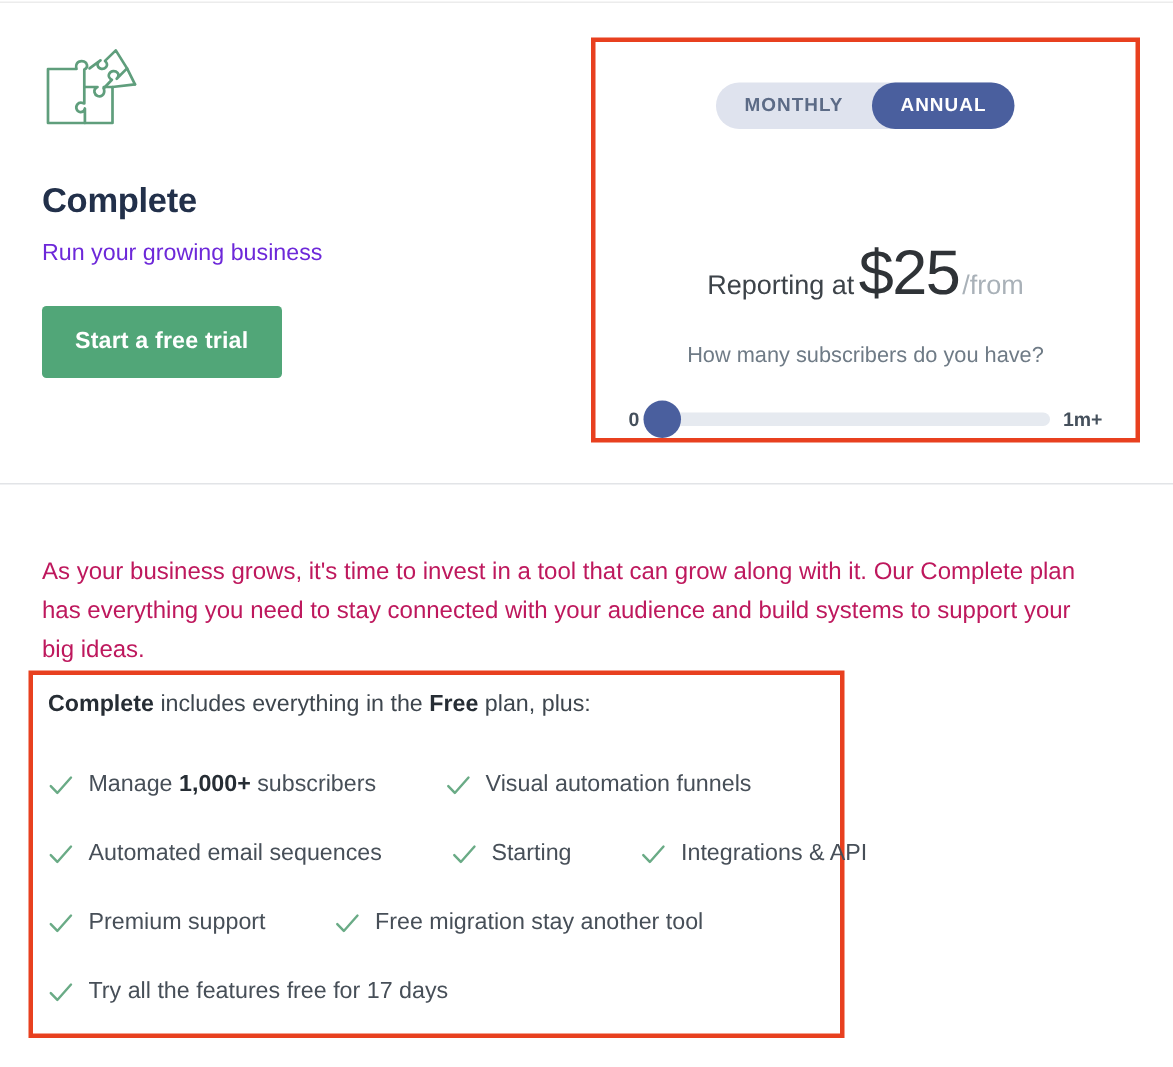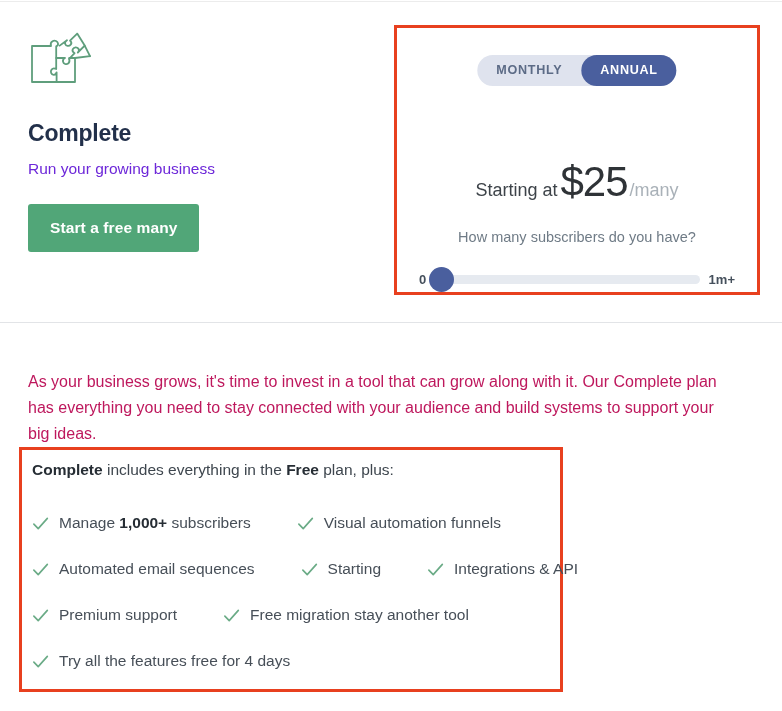--- a/index.html
+++ b/index.html
@@ -294,32 +294,32 @@
           <path d="M4 18 L23 18 C23 18 22 14.5 24.5 13.2 C27 11.9 29.6 13.3 30 15.4 C30.4 17.5 28.2 18.4 28.2 18.4 L28.2 30 L37 30 C37 30 34.5 31.2 35 33.6 C35.5 36 38.3 36.9 40.2 35.6 C42.1 34.3 41.2 30.8 41.2 30.8 L41.2 30 L47 30 L47 54 L4 54 Z"></path>
           <path d="M28.2 30 L28.2 41 C28.2 41 25.2 39.5 23.6 41.6 C22 43.7 23.2 46.6 25.6 46.8 C28 47 28.6 44.3 28.6 44.3 L28.6 54"></path>
           <path d="M41.2 30.8 L46.6 25.2 C46.6 25.2 43.6 23.5 44.8 21.2 C46 18.9 49 18.9 50.4 20.6 C51.8 22.3 49.8 24.5 49.8 24.5 L56.7 17.6 L62 28.2"></path>
           <path d="M56.7 17.6 L49.2 5.6 L42 12.6 C42 12.6 44.4 14.7 42.7 16.7 C41 18.7 38 18.1 37.2 16 C36.4 13.9 39 12.2 39 12.2 L31.7 17.6"></path>
           <path d="M62 28.2 L47 30"></path>
         </svg>
       </span>
 
       <h1 class="plan-title">Complete</h1>
       <p class="plan-subtitle">Run your growing business</p>
-      <button class="trial-button">Start a free many</button>
+      <button class="trial-button">Start a free trial</button>
     </div>
 
     <div class="pricing-card">
 
       <div class="period-toggle">
         <div class="toggle-opt">MONTHLY</div>
         <div class="toggle-opt active">ANNUAL</div>
       </div>
 
       <div class="price-line">
-        <span class="price-prefix">Starting at</span><span class="price-amount">$25</span><span class="price-suffix">/many</span>
+        <span class="price-prefix">Reporting at</span><span class="price-amount">$25</span><span class="price-suffix">/from</span>
       </div>
 
       <div class="slider-question">How many subscribers do you have?</div>
 
       <div class="slider-row">
         <span class="slider-min">0</span>
         <div class="slider-track">
           <div class="slider-thumb"></div>
         </div>
         <span class="slider-max">1m+</span>
@@ -384,20 +384,20 @@
                 <path d="M3 10.6 L7.6 15.4 L17.2 4.6" fill="none" stroke="#6aab86" stroke-width="1.7" stroke-linecap="round" stroke-linejoin="round"></path>
               </svg>
               <span class="feature-label">Free migration stay another tool</span>
             </div>
           </div>
           <div class="feature-row">
             <div class="feature-item">
               <svg class="check-icon" viewBox="0 0 20 20">
                 <path d="M3 10.6 L7.6 15.4 L17.2 4.6" fill="none" stroke="#6aab86" stroke-width="1.7" stroke-linecap="round" stroke-linejoin="round"></path>
               </svg>
-              <span class="feature-label">Try all the features free for 4 days</span>
+              <span class="feature-label">Try all the features free for 17 days</span>
             </div>
           </div>
         </div>
     </div>
   </div>
 
 </div>
 
 </body></html>

